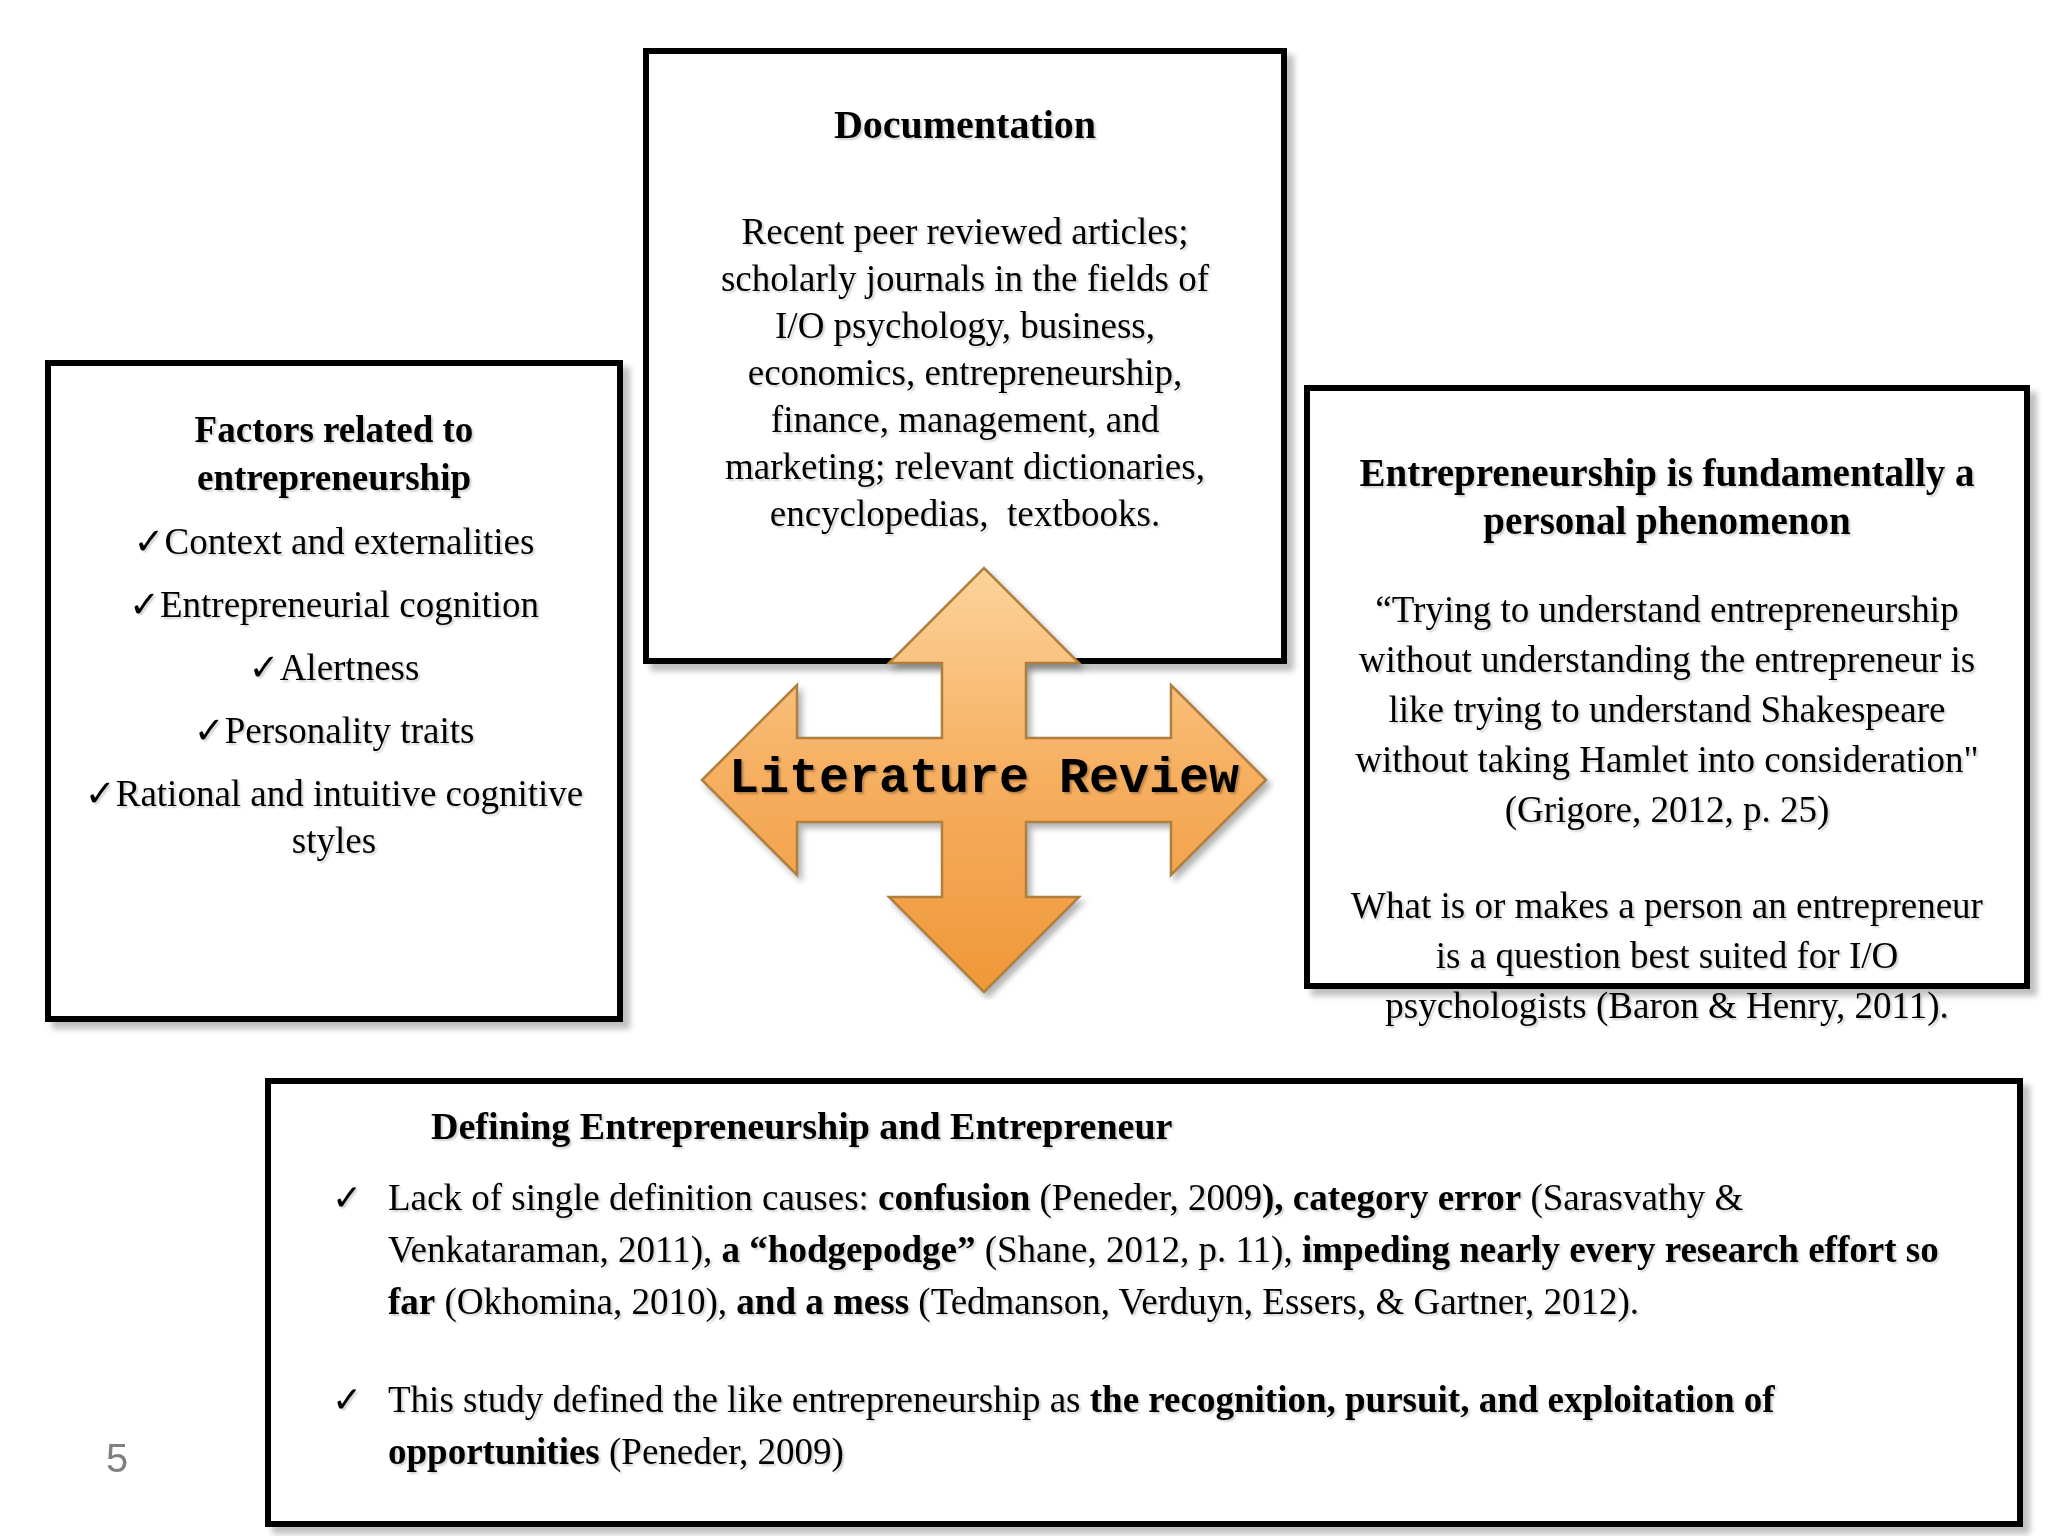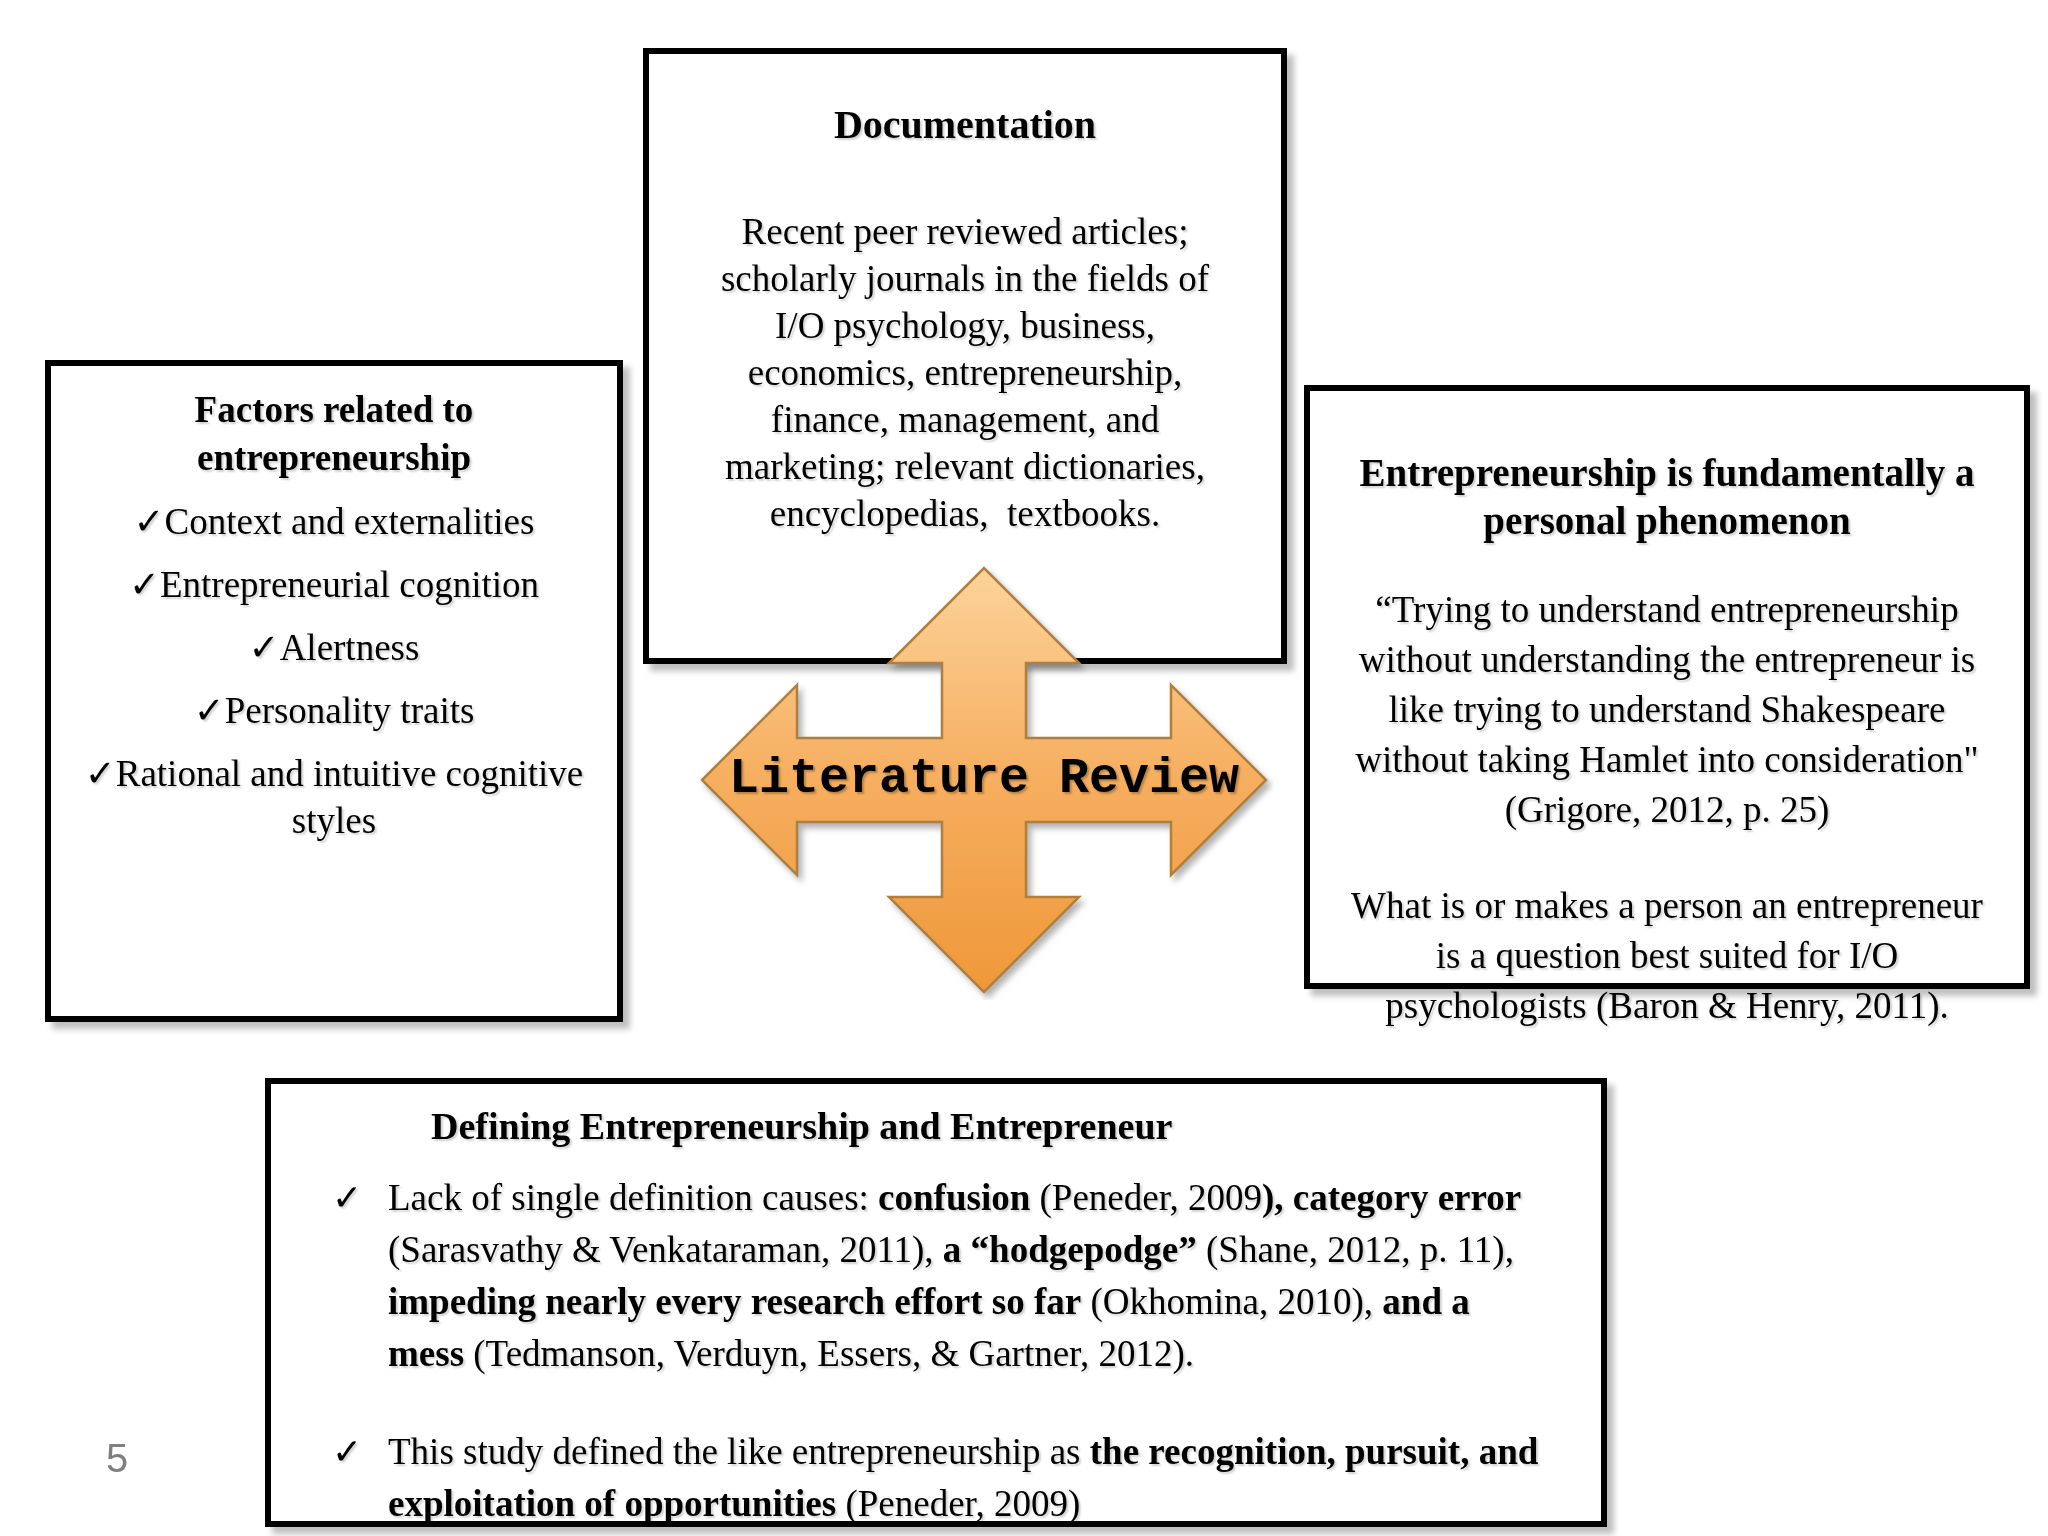--- a/index.html
+++ b/index.html
@@ -14,21 +14,21 @@
   }
   .box h2, .box p { margin:0; }
   .box-title { font-weight:bold; white-space:pre-wrap; }
 
   
   .doc-box { left:643px; top:48px; width:644px; height:616px; text-align:center; padding-top:46px; }
   .doc-box .box-title { font-size:40px; line-height:50px; }
   .doc-body { margin-top:58px !important; font-size:37px; line-height:47px; white-space:pre-wrap; }
 
   
-  .left-box { left:45px; top:360px; width:578px; height:662px; text-align:center; padding-top:20px; }
+  .left-box { left:45px; top:360px; width:578px; height:662px; text-align:center; padding-top:40px; }
   .left-box .box-title { font-size:37px; line-height:48px; }
   .factor-list { margin-top:6px; }
   .factor-item { margin-top:16px; font-size:37px; line-height:47px; }
   .factor-text { white-space:pre-wrap; }
 
   
   .right-box { left:1304px; top:385px; width:726px; height:604px; text-align:center; padding:58px 10px 0; }
   .right-box .box-title { font-size:39px; line-height:48px; }
   .right-quote { margin-top:40px !important; font-size:37px; line-height:50px; white-space:pre-wrap; }
   .right-body  { margin-top:46px !important; font-size:37px; line-height:50px; white-space:pre-wrap; }
@@ -37,21 +37,21 @@
   .arrow-wrap { position:absolute; left:694px; top:560px; width:580px; height:440px;font-family:Liberation Mono, monospace; }
   .arrow-wrap svg { position:absolute; left:0; top:0; width:100%; height:100%; }
   .arrow-shape { filter:drop-shadow(4px 5px 3px rgba(0,0,0,0.3)); }
   .arrow-label {
     position:absolute; left:0; right:0; top:50%; transform:translateY(-52%);
     text-align:center; font-weight:bold; font-size:50px;
     text-shadow:2px 2px 2px rgba(0,0,0,0.25);
   }
 
   
-  .bottom-box { left:265px; top:1078px; width:1342px; height:449px; padding-top:18px; }
+  .bottom-box { left:265px; top:1078px; width:1758px; height:449px; padding-top:18px; }
   .bottom-title { font-size:38px; font-weight:bold; line-height:48px; padding-left:160px; }
   .bullets { margin-top:22px; padding-left:61px; padding-right:55px; }
   .bullet { display:flex; font-size:37px; line-height:52px; }
   .bullet + .bullet { margin-top:46px; }
   .bullet-check { flex:none; width:56px; font-size:36px; }
   .bullet-text { flex:1; }
   .bullet-text b { font-weight:bold; }
 
   
   .page-number {

